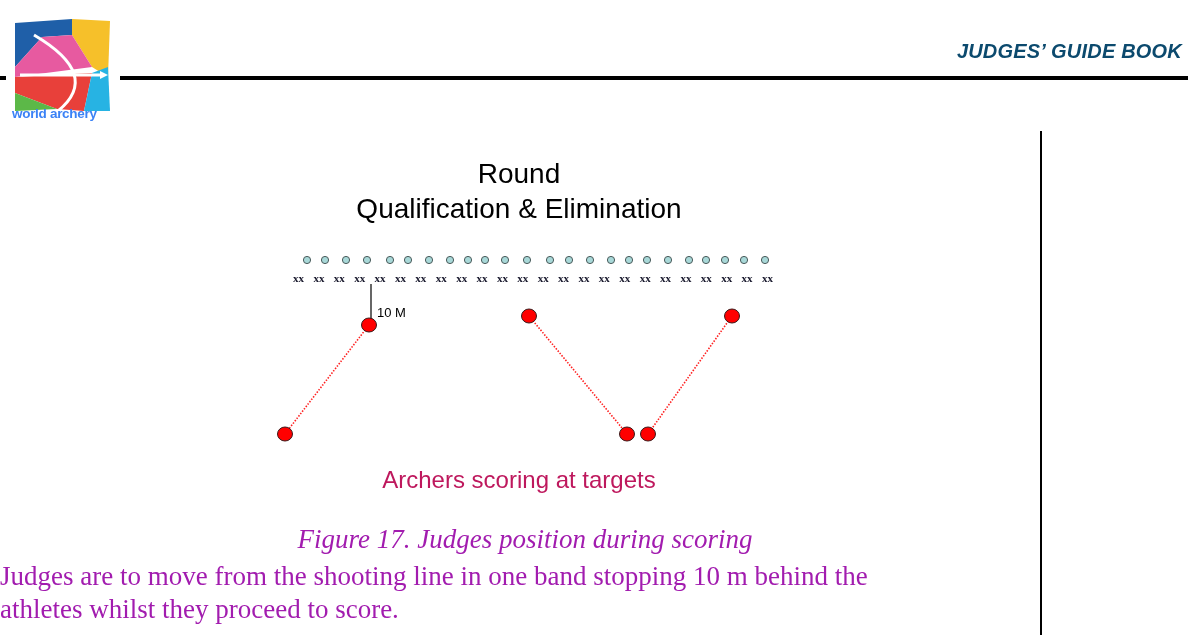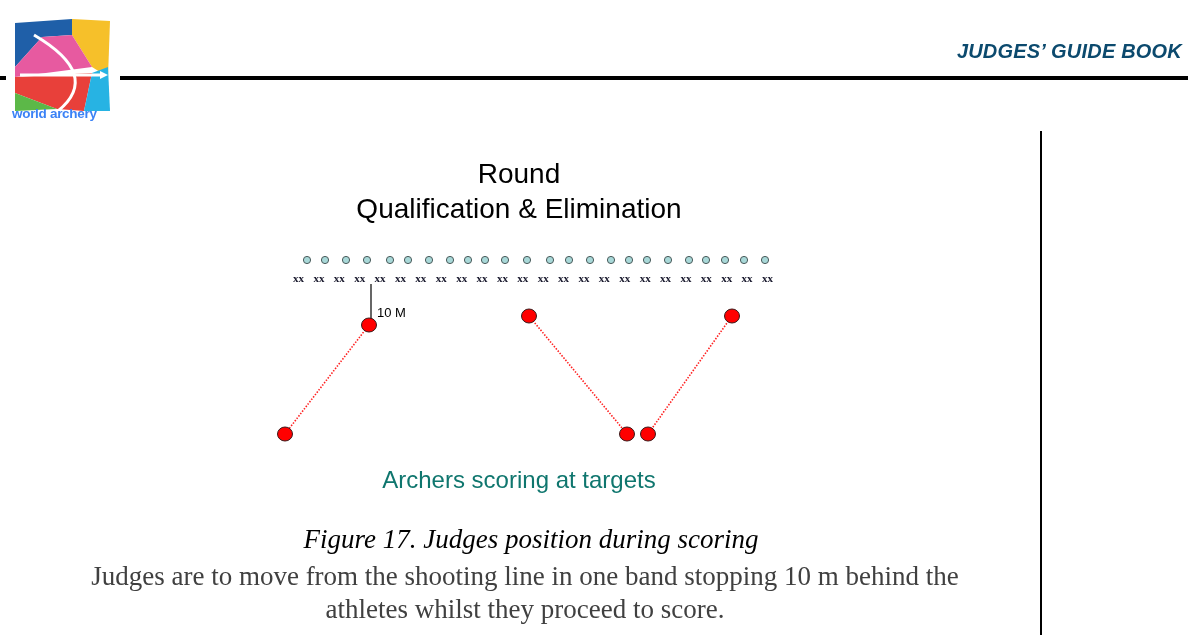--- a/index.html
+++ b/index.html
@@ -9,23 +9,23 @@
     .header-rule-left { position: absolute; left: 0; top: 76px; width: 6px; height: 4px; background: #000; }
     .header-rule { position: absolute; left: 120px; top: 76px; width: 1068px; height: 4px; background: #000; }
     .header-title { position: absolute; right: 18px; top: 40px; font-family: "Liberation Sans", sans-serif; font-weight: bold; font-style: italic; font-size: 20px; color: #0c4a6e; letter-spacing: 0.2px; white-space: nowrap; }
     .side-rule { position: absolute; left: 1040px; top: 131px; width: 2px; height: 504px; background: #000; }
     .fig-title { position: absolute; left: 300px; top: 156px; width: 438px; text-align: center; font-family: "Liberation Sans", sans-serif; font-size: 28px; line-height: 35px; color: #000; }
     .fig-title div { white-space: nowrap; }
     svg.diagram { position: absolute; left: 0; top: 0; width: 1200px; height: 635px; overflow: visible; }
     .xx-row { position: absolute; left: 285px; top: 272px; white-space: nowrap; font-family: "Liberation Serif", serif; font-weight: bold; font-size: 11px; color: #1a1a2e; letter-spacing: 0px; word-spacing: 0px; margin-left: 8px; }
     .xx-row span { display: inline-block; width: 20.4px; text-align: left; }
     .dist-label { position: absolute; left: 377px; top: 305px; font-family: Liberation Sans, sans-serif; font-size: 13px; color: #000; white-space: nowrap; }
-    .caption-scoring { position: absolute; left: 300px; top: 466px; width: 438px; text-align: center; font-family: "Liberation Sans", sans-serif; font-size: 24px; color: #0f766e; white-space: nowrap; }
-    .figure-caption { position: absolute; left: 0; top: 524px; width: 1050px; text-align: center; font-family: "Liberation Serif", serif; font-style: italic; font-size: 27px; color: #000000; white-space: nowrap; padding-left: 6px; }
-    .body-text { position: absolute; left: 0; top: 560px; width: 1050px; text-align: center; font-family: "Liberation Serif", serif; font-size: 27px; line-height: 33px; color: #404040; }
+    .caption-scoring { position: absolute; left: 300px; top: 466px; width: 438px; text-align: center; font-family: "Liberation Sans", sans-serif; font-size: 24px; color: #be185d; white-space: nowrap; }
+    .figure-caption { position: absolute; left: 0; top: 524px; width: 1050px; text-align: center; font-family: "Liberation Serif", serif; font-style: italic; font-size: 27px; color: #a21caf; white-space: nowrap; }
+    .body-text { position: absolute; left: 0; top: 560px; width: 1050px; font-family: "Liberation Serif", serif; font-size: 27px; line-height: 33px; color: #a21caf; }
     .body-text div { white-space: nowrap; }
   </style>
 </head>
 <body>
 
 <svg class="logo" viewBox="0 0 100 110">
   <polygon points="3,8 60,4 60,20 30,22 3,52" fill="#1f5fa8"></polygon>
   <polygon points="60,4 98,6 96,62 80,52 60,20" fill="#f6c02a"></polygon>
   <polygon points="3,52 30,22 60,20 80,52 3,62" fill="#e75aa0"></polygon>
   <polygon points="3,62 80,58 72,96 45,94 3,78" fill="#e8403a"></polygon>

